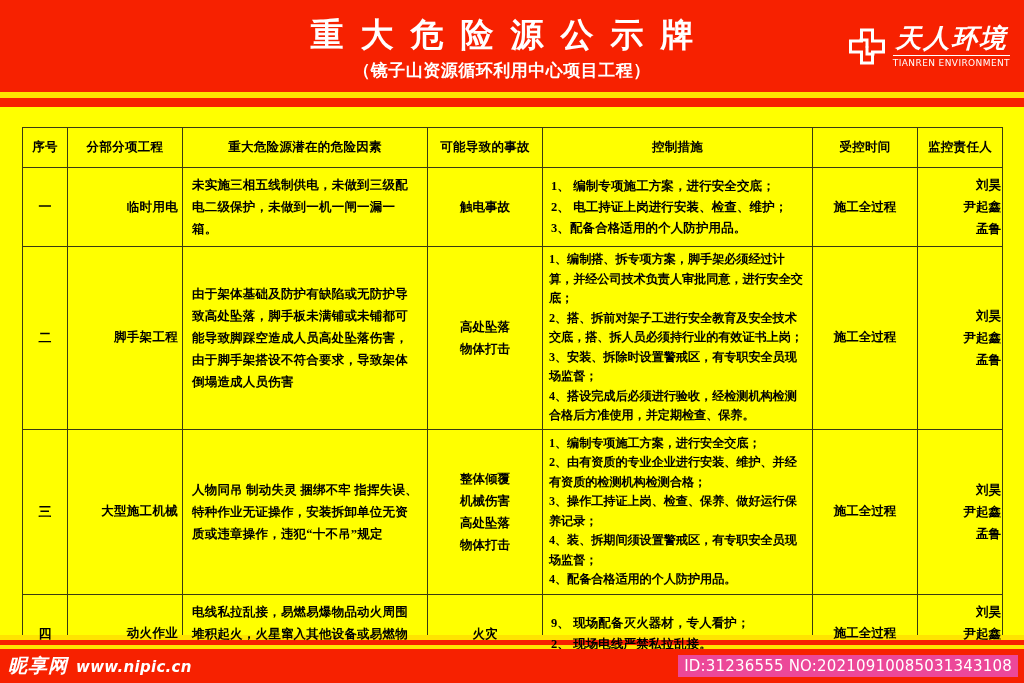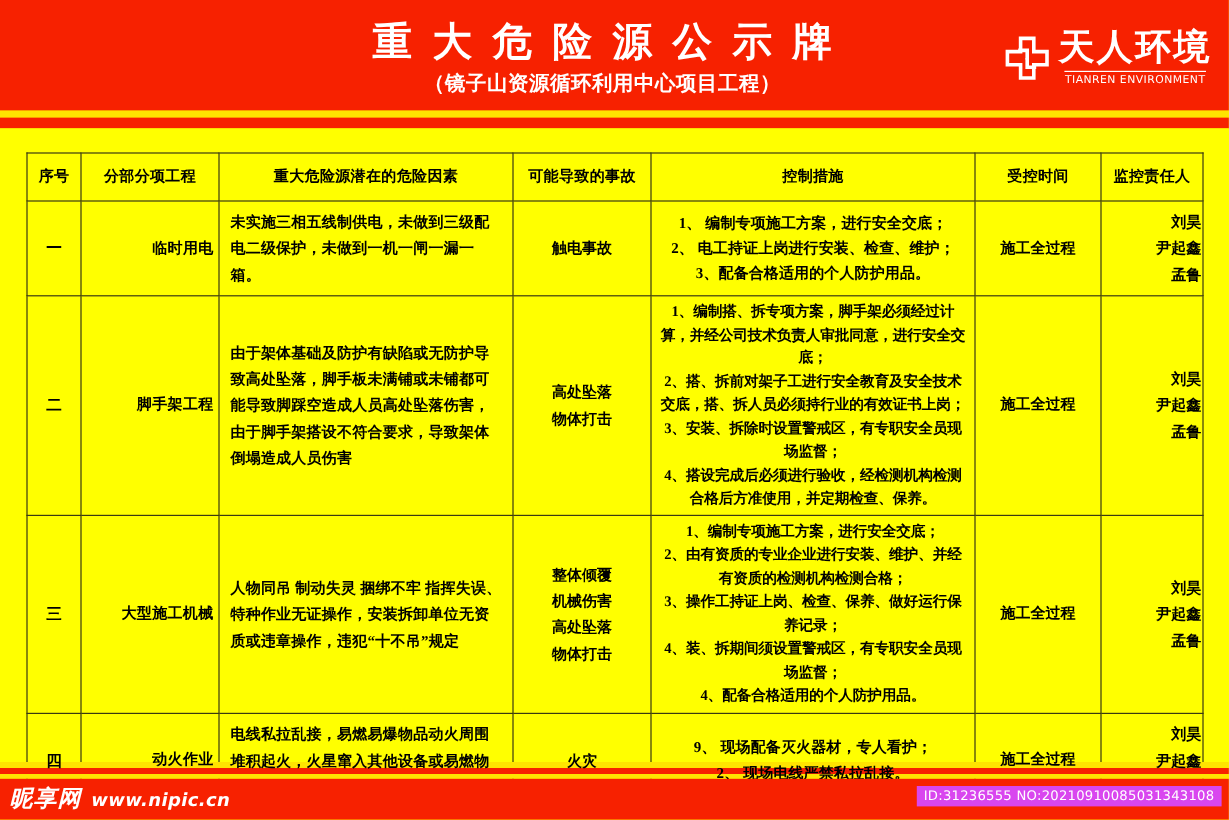--- a/index.html
+++ b/index.html
@@ -78,24 +78,25 @@
     flex: none;
   }
   .logo-text {
     display: flex;
     flex-direction: column;
     align-items: center;
     line-height: 1;
   }
   .logo-cn {
     color: #ffffff;
-    font-size: 30px;
+    font-size: 26px;
     font-weight: bold;
     letter-spacing: 2px;
     white-space: nowrap;
+    font-style: italic;
   }
   .logo-en {
     color: #ffffff;
     font-size: 9px;
     letter-spacing: 0.4px;
     margin-top: 4px;
     border-top: 1px solid #ffffff;
     padding-top: 3px;
     white-space: nowrap;
   }
@@ -164,21 +165,21 @@
     letter-spacing: 0.2px;
   }
   td.c-accident {
     text-align: center;
     font-size: 12.5px;
     font-weight: bold;
     line-height: 22px;
     padding: 3px 2px;
   }
   td.c-measure {
-    text-align: center;
+    text-align: left;
     font-size: 12.5px;
     font-weight: bold;
     padding: 5px 8px;
     line-height: 21px;
     letter-spacing: 0.1px;
   }
   td.c-measure.tight {
     line-height: 19.5px;
     font-size: 12.2px;
     letter-spacing: -0.1px;
@@ -241,23 +242,23 @@
     color: #ffffff;
     font-size: 15px;
     font-style: italic;
     font-weight: bold;
     letter-spacing: 0.3px;
   }
   .id-badge {
     position: absolute;
     right: 6px;
     top: 6px;
-    background: #d946ef;
-    color: #ffffff;
-    font-size: 11px;
+    background: #ec4899;
+    color: #ffffff;
+    font-size: 15px;
     padding: 2px 6px;
     letter-spacing: 0.2px;
     white-space: nowrap;
   }
 </style>
 </head>
 <body>
 
 <div class="board">
 

